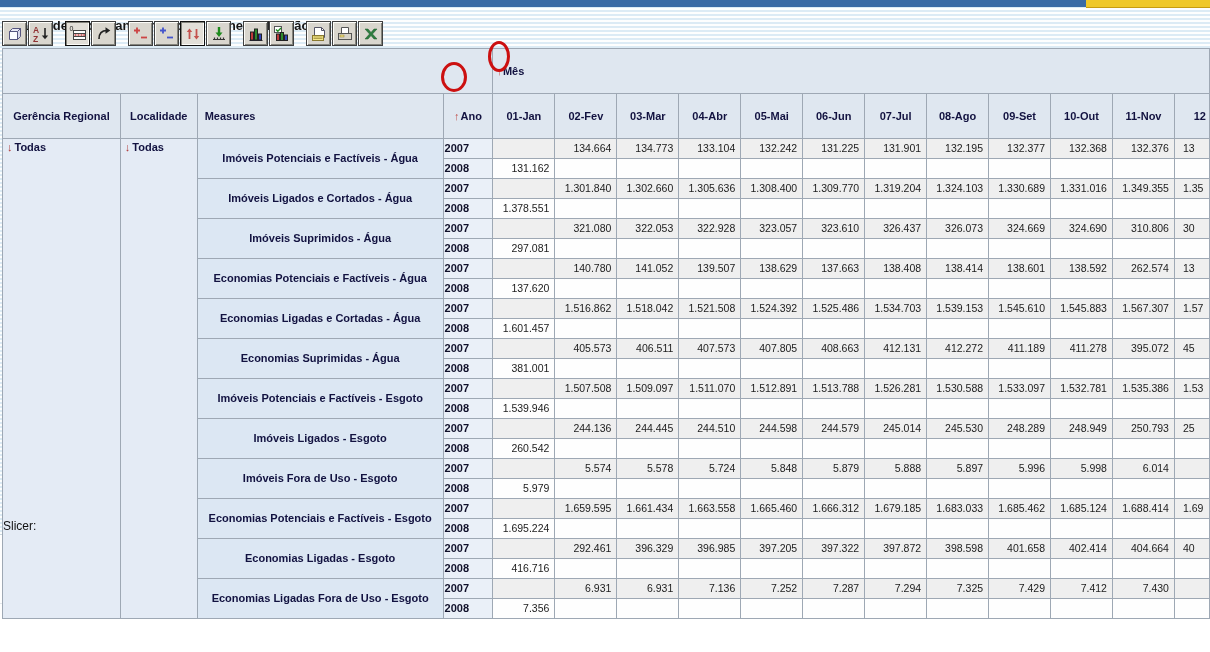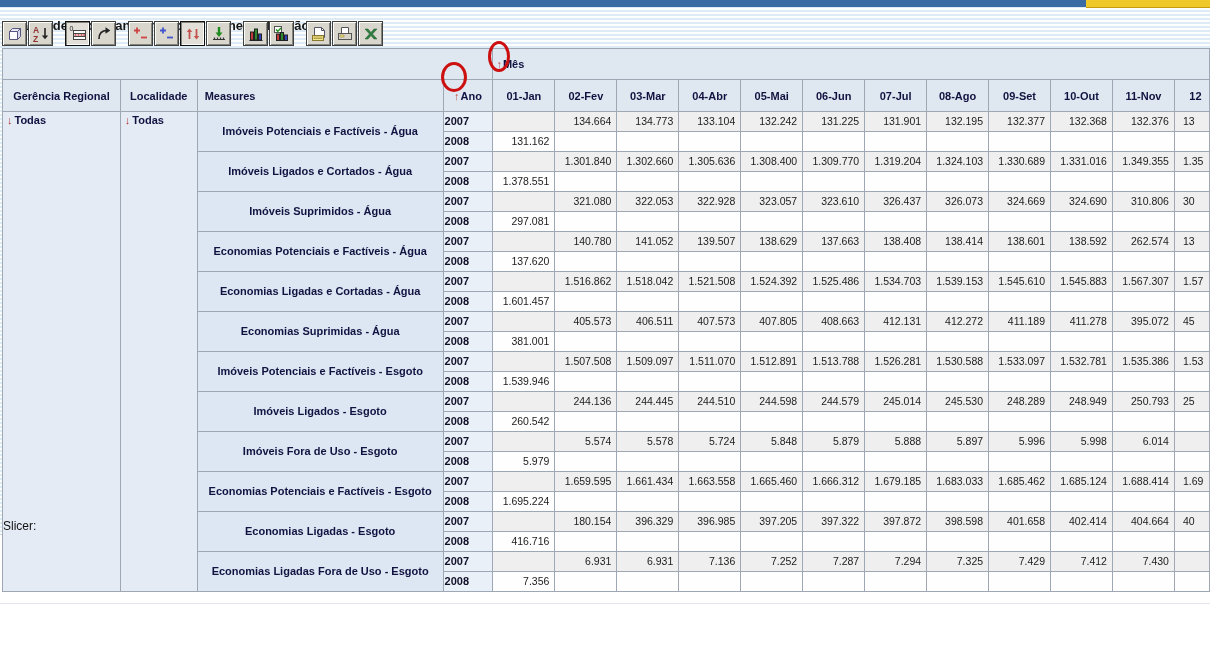--- a/index.html
+++ b/index.html
@@ -21,26 +21,26 @@
   .tgroup{display:flex;margin-right:11px;}
   .tbtn{width:25px;height:25px;background:#d9d6ce;border:1px solid #404040;
         box-shadow:inset 1px 1px 0 #fcfcf8, inset -1px -1px 0 #84847c;
         display:flex;align-items:center;justify-content:center;margin-right:1px;box-sizing:border-box;}
   .tbtn.pressed{border:1px solid #111;background:#e2dfd8;
         box-shadow:inset 1px 1px 0 #84847c, inset -1px -1px 0 #fcfcf8;}
   
   #grid-wrap{position:absolute;left:2px;top:48px;width:1208px;overflow:hidden;}
   table{border-collapse:collapse;table-layout:fixed;background:#fff;font-size:10.5px;border:1px solid #6f7a88;}
   th,td{border:1px solid #9ea8b4;overflow:hidden;white-space:nowrap;box-sizing:border-box;}
-  thead th{background:#dfe7f0;color:#121240;font-weight:bold;height:18px;font-size:11px;padding:9px 3px;}
+  thead th{background:#dfe7f0;color:#121240;font-weight:bold;height:18px;font-size:11px;padding:16px 3px;}
   th.mes-spacer{background:#dfe7f0;}
   th.mes-cell{text-align:left;padding-left:3px;}
   th.col-h{text-align:center;}
   th.measures-h{text-align:left;padding-left:7px;}
-  th.cut{text-align:center;padding-left:10px;}
+  th.cut{text-align:right;padding-left:10px;}
   tbody td{height:17px;line-height:17px;}
   .filter-cell{background:#e4ebf5;vertical-align:top;text-align:left;padding:1px 4px;
                font-weight:bold;color:#121240;font-size:11px;line-height:15px;}
   .measure-cell{background:#dce7f3;font-weight:bold;color:#121240;padding:0 6px;text-align:center;font-size:11px;}
   .year-cell{background:#eaf0f8;font-weight:bold;color:#10102a;text-align:left;font-size:11px;}
   .num{text-align:right;padding:0 5px;color:#1b1b1b;background:#efefef;}
   tr.y2008 .num{background:#fefefe;}
   td.num.cut{text-align:left;padding-left:8px;}
   .sort-arrow{color:#c0504c;font-weight:bold;margin-right:1px;}
   .filter-arrow{color:#b03838;font-weight:bold;margin-right:2px;}
@@ -524,21 +524,21 @@
             <td class="num"></td>
             <td class="num"></td>
             <td class="num"></td>
             <td class="num"></td>
             <td class="num cut"></td>
           </tr>
           <tr class="y2007">
             <td class="measure-cell" rowspan="2">Economias Ligadas - Esgoto</td>
             <td class="year-cell">2007</td>
             <td class="num"></td>
-            <td class="num">180.154</td>
+            <td class="num">292.461</td>
             <td class="num">396.329</td>
             <td class="num">396.985</td>
             <td class="num">397.205</td>
             <td class="num">397.322</td>
             <td class="num">397.872</td>
             <td class="num">398.598</td>
             <td class="num">401.658</td>
             <td class="num">402.414</td>
             <td class="num">404.664</td>
             <td class="num cut">40</td>

